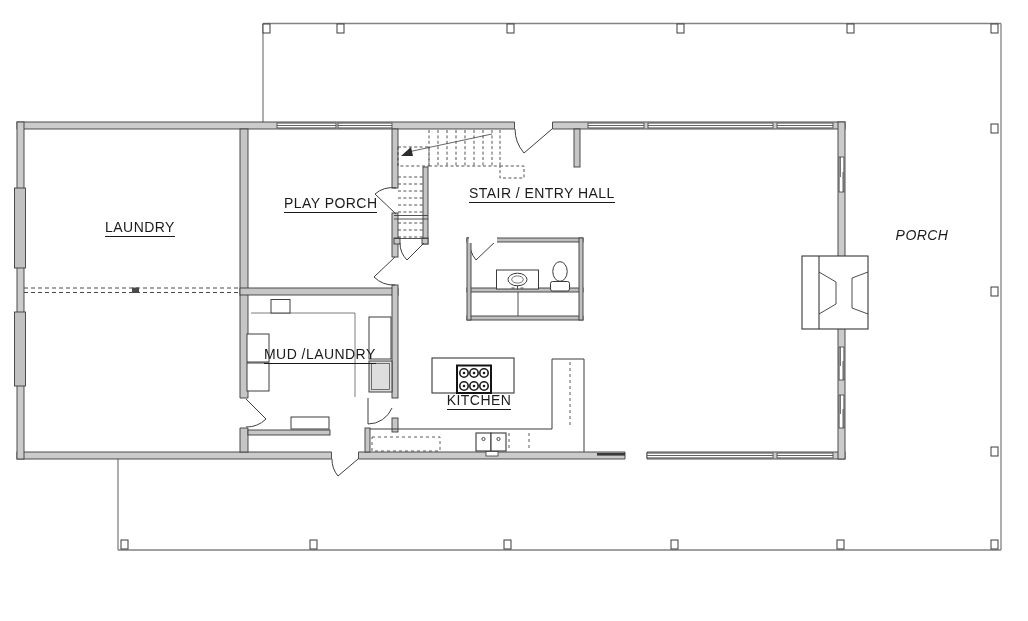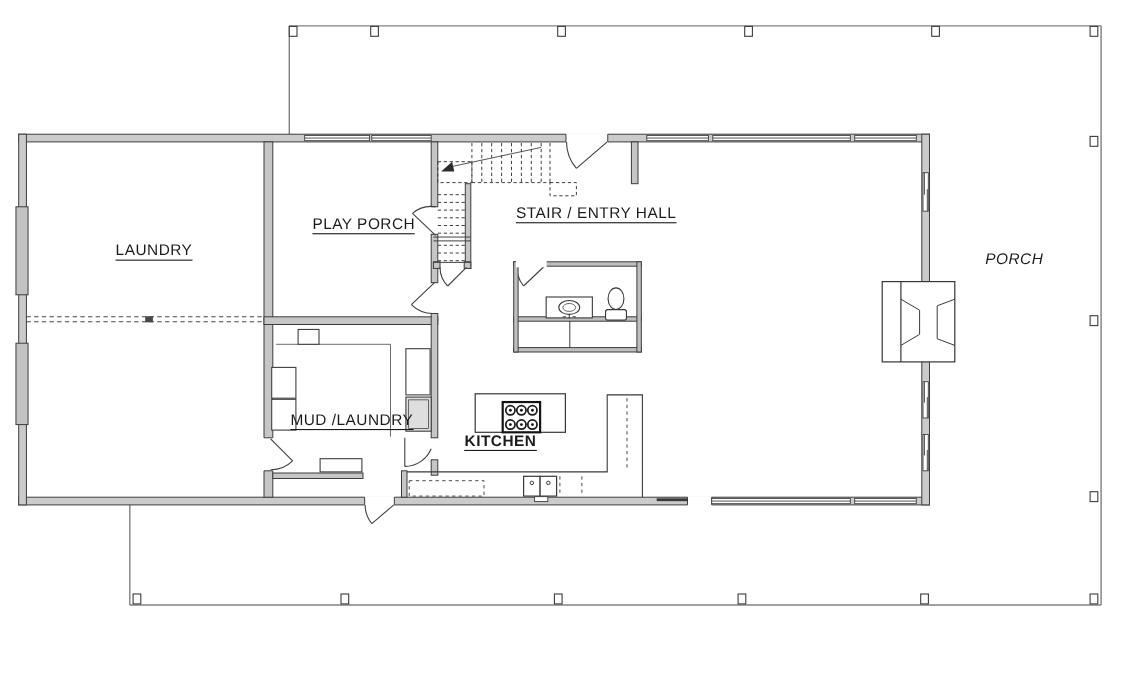--- a/index.html
+++ b/index.html
@@ -273,23 +273,23 @@
 
 <div class="room-label" style="left:100px;top:221px;width:80px;">
   <span class="u">LAUNDRY</span>
 </div>
 <div class="room-label" style="left:284px;top:197px;width:90px;">
   <span class="u">PLAY PORCH</span>
 </div>
 <div class="room-label" style="left:469px;top:187px;width:120px;">
   <span class="u">STAIR / ENTRY HALL</span>
 </div>
-<div class="room-label" style="left:264px;top:348px;width:100px;margin-top:27px;">
+<div class="room-label" style="left:264px;top:348px;width:100px;">
   <span class="u">MUD /LAUNDRY</span>
 </div>
-<div class="room-label" style="left:415px;top:394px;width:80px;font-weight:bold;">
+<div class="room-label" style="left:439px;top:394px;width:80px;">
   <span class="u">KITCHEN</span>
 </div>
 <div class="room-label" style="left:882px;top:229px;width:80px;font-style:italic;">
   <span>PORCH</span>
 </div>
 
 </div>
 
 </body></html>

